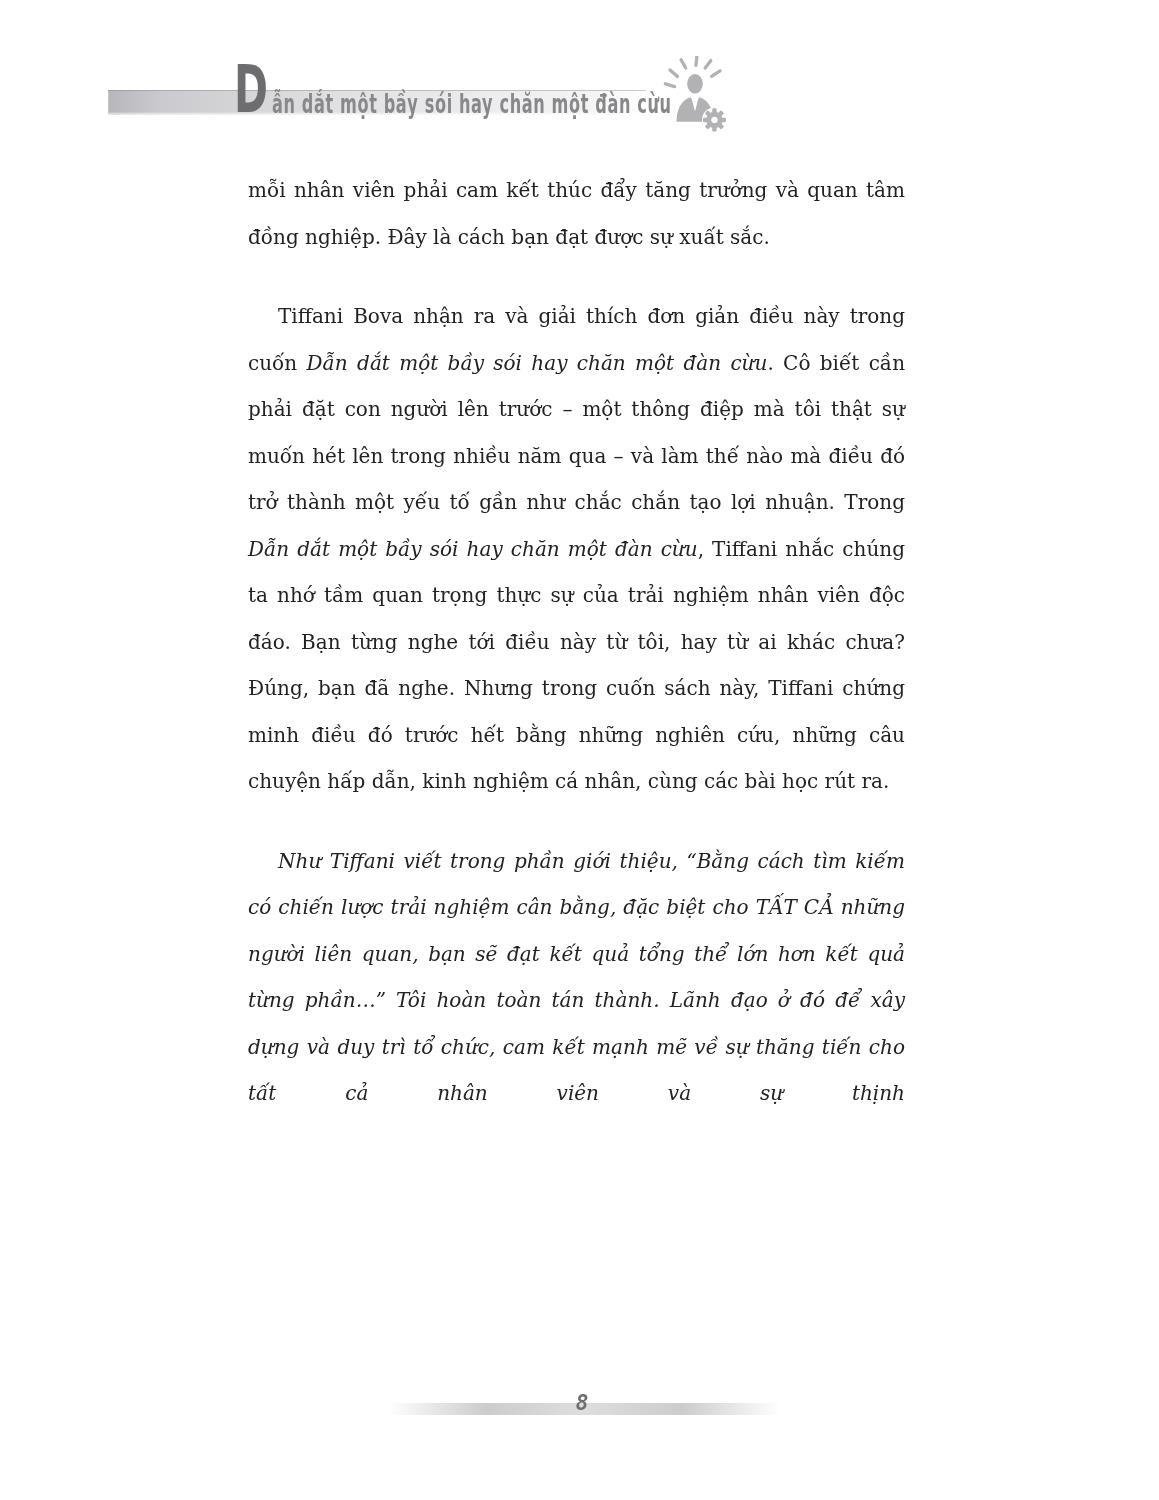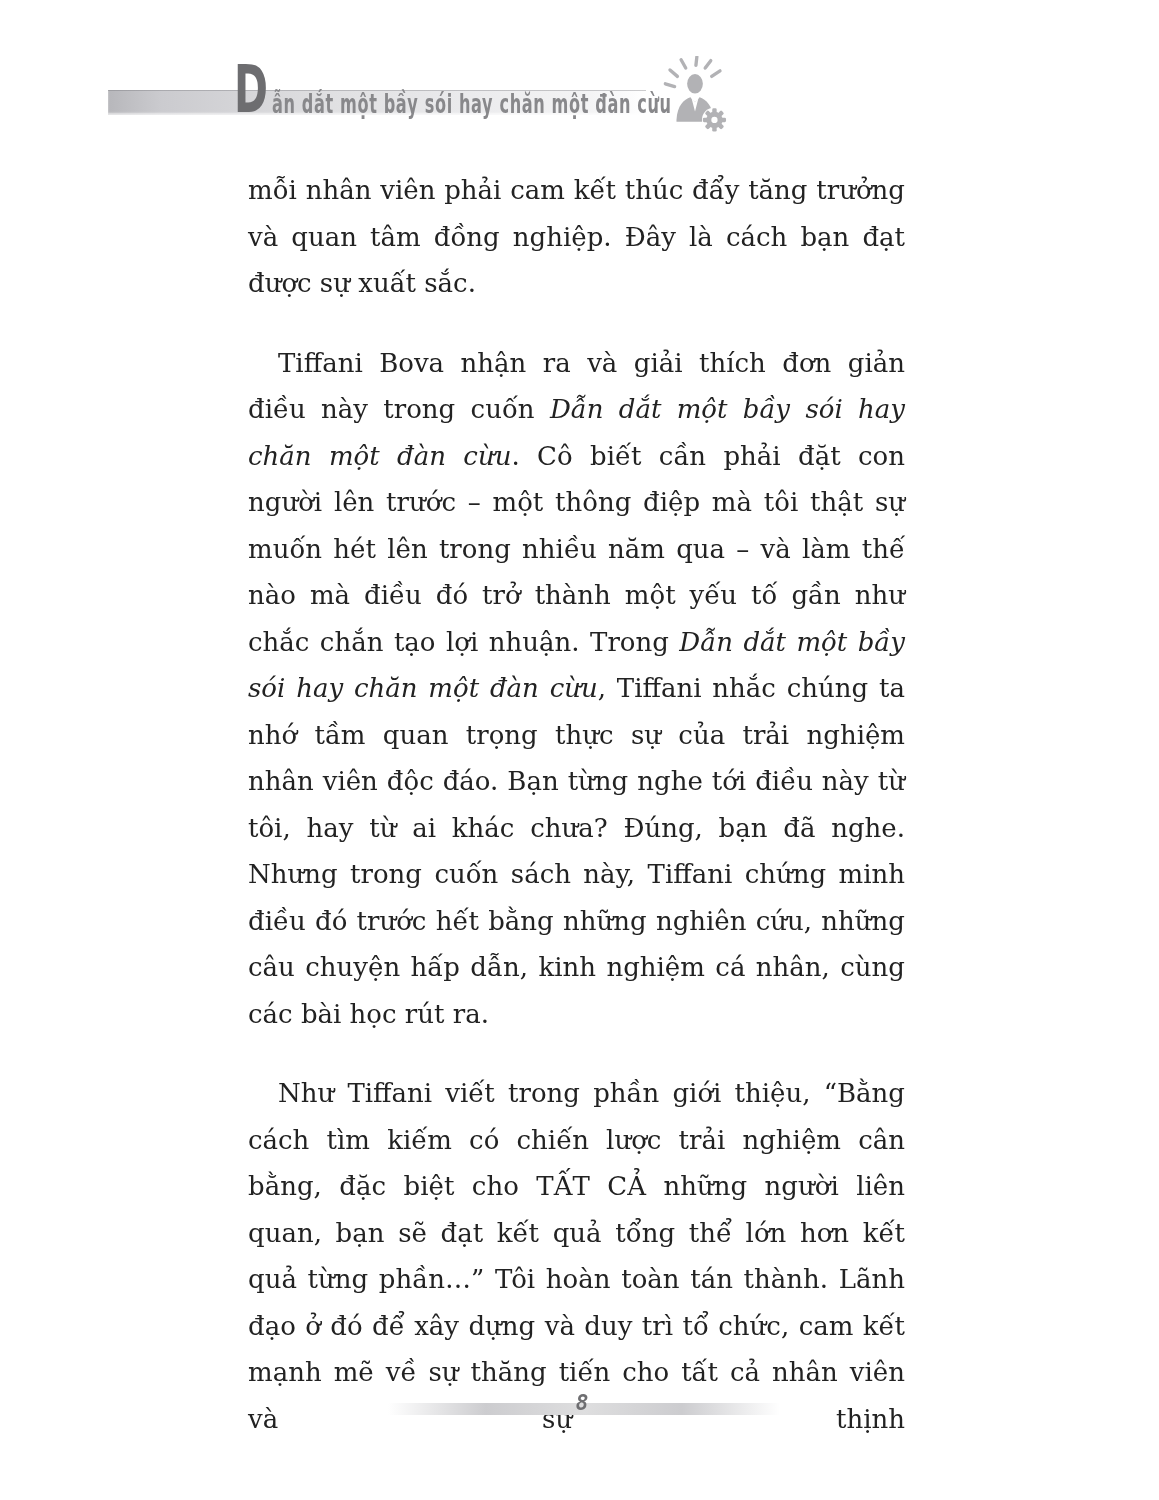--- a/index.html
+++ b/index.html
@@ -50,28 +50,28 @@
     position: absolute;
     left: 646px; top: 56px;
     width: 98px; height: 88px;
   }
 
   
   .page-body {
     position: absolute;
     left: 248px; top: 167px;
     width: 657px;
-    font-size: 26px;
+    font-size: 20px;
     line-height: 46.5px;
     color: #222222;
     text-align: justify;
   }
   .para { margin: 0 0 8px 0; }
   .para.indent { text-indent: 30px; margin-top: 33px; }
-  .para:last-child { text-align-last: justify; }
+  .para:last-child { text-align-last: justify; font-style: italic; }
   .em { font-style: italic; }
 
   
   .footer-rule {
     position: absolute;
     left: 388px; top: 1403px;
     width: 392px; height: 12px;
     background: linear-gradient(to right,
       rgba(205,205,207,0) 0%, #cccccf 25%, #dededf 50%,
       #cccccf 75%, rgba(205,205,207,0) 100%);

